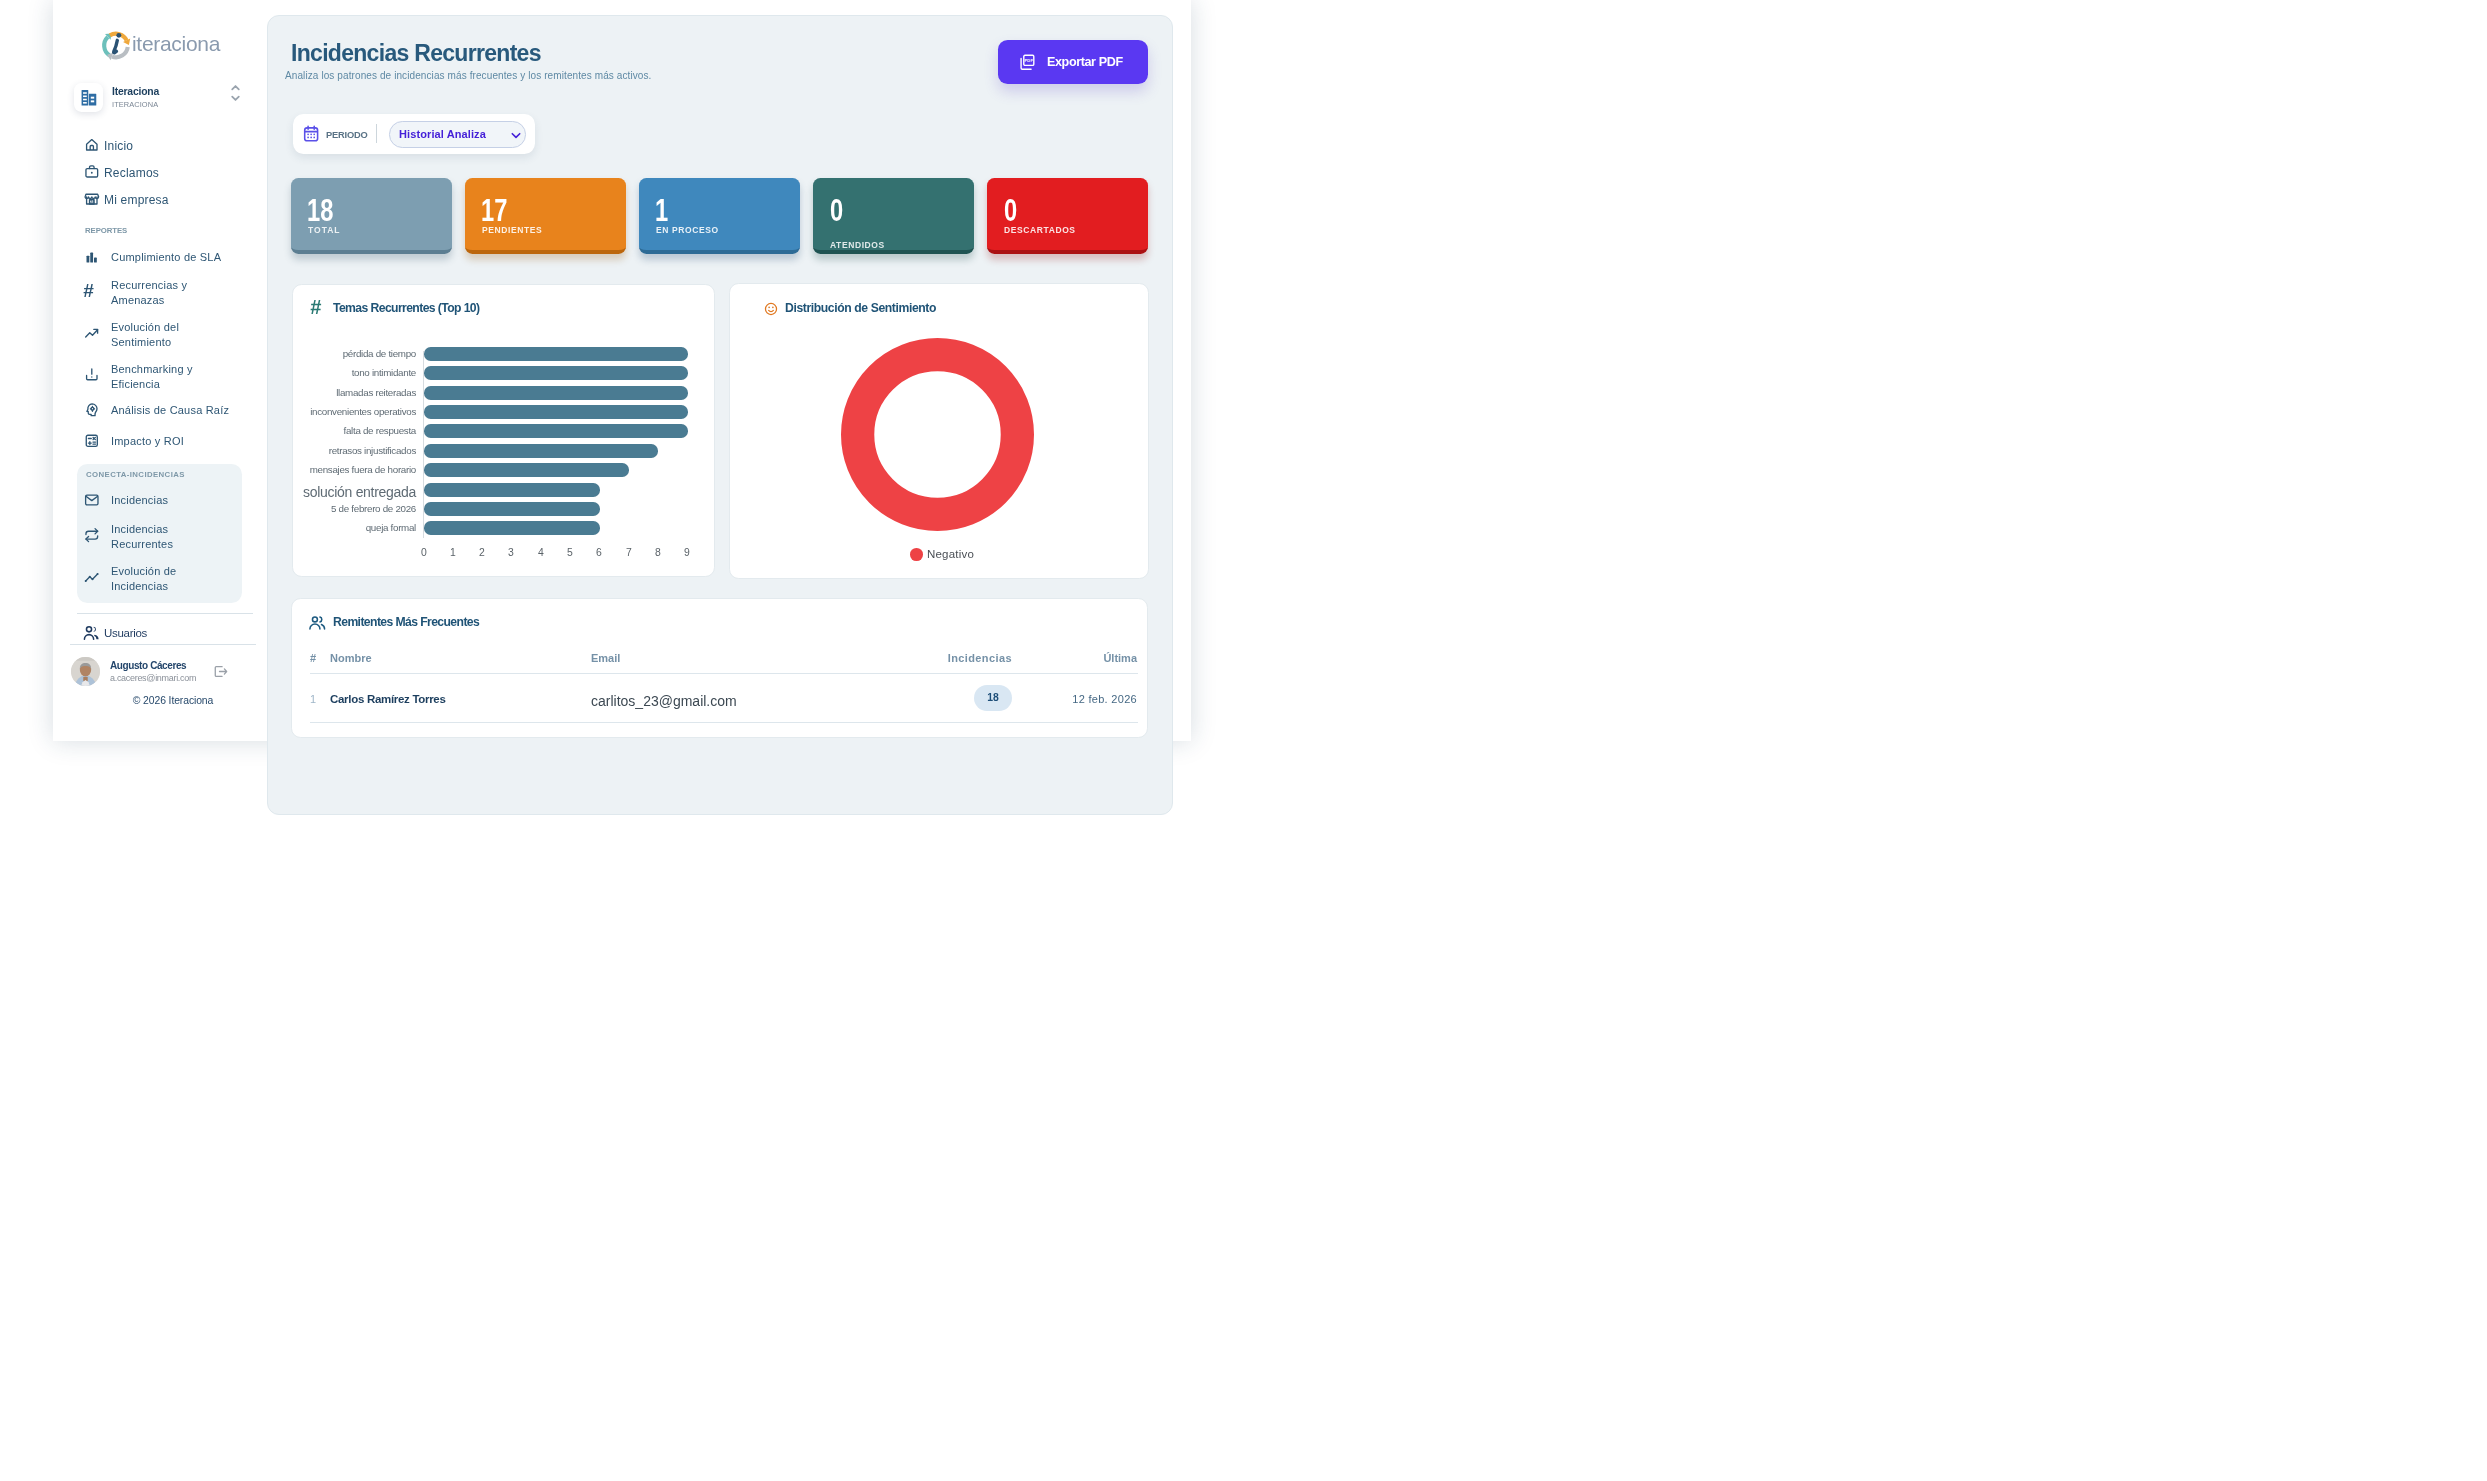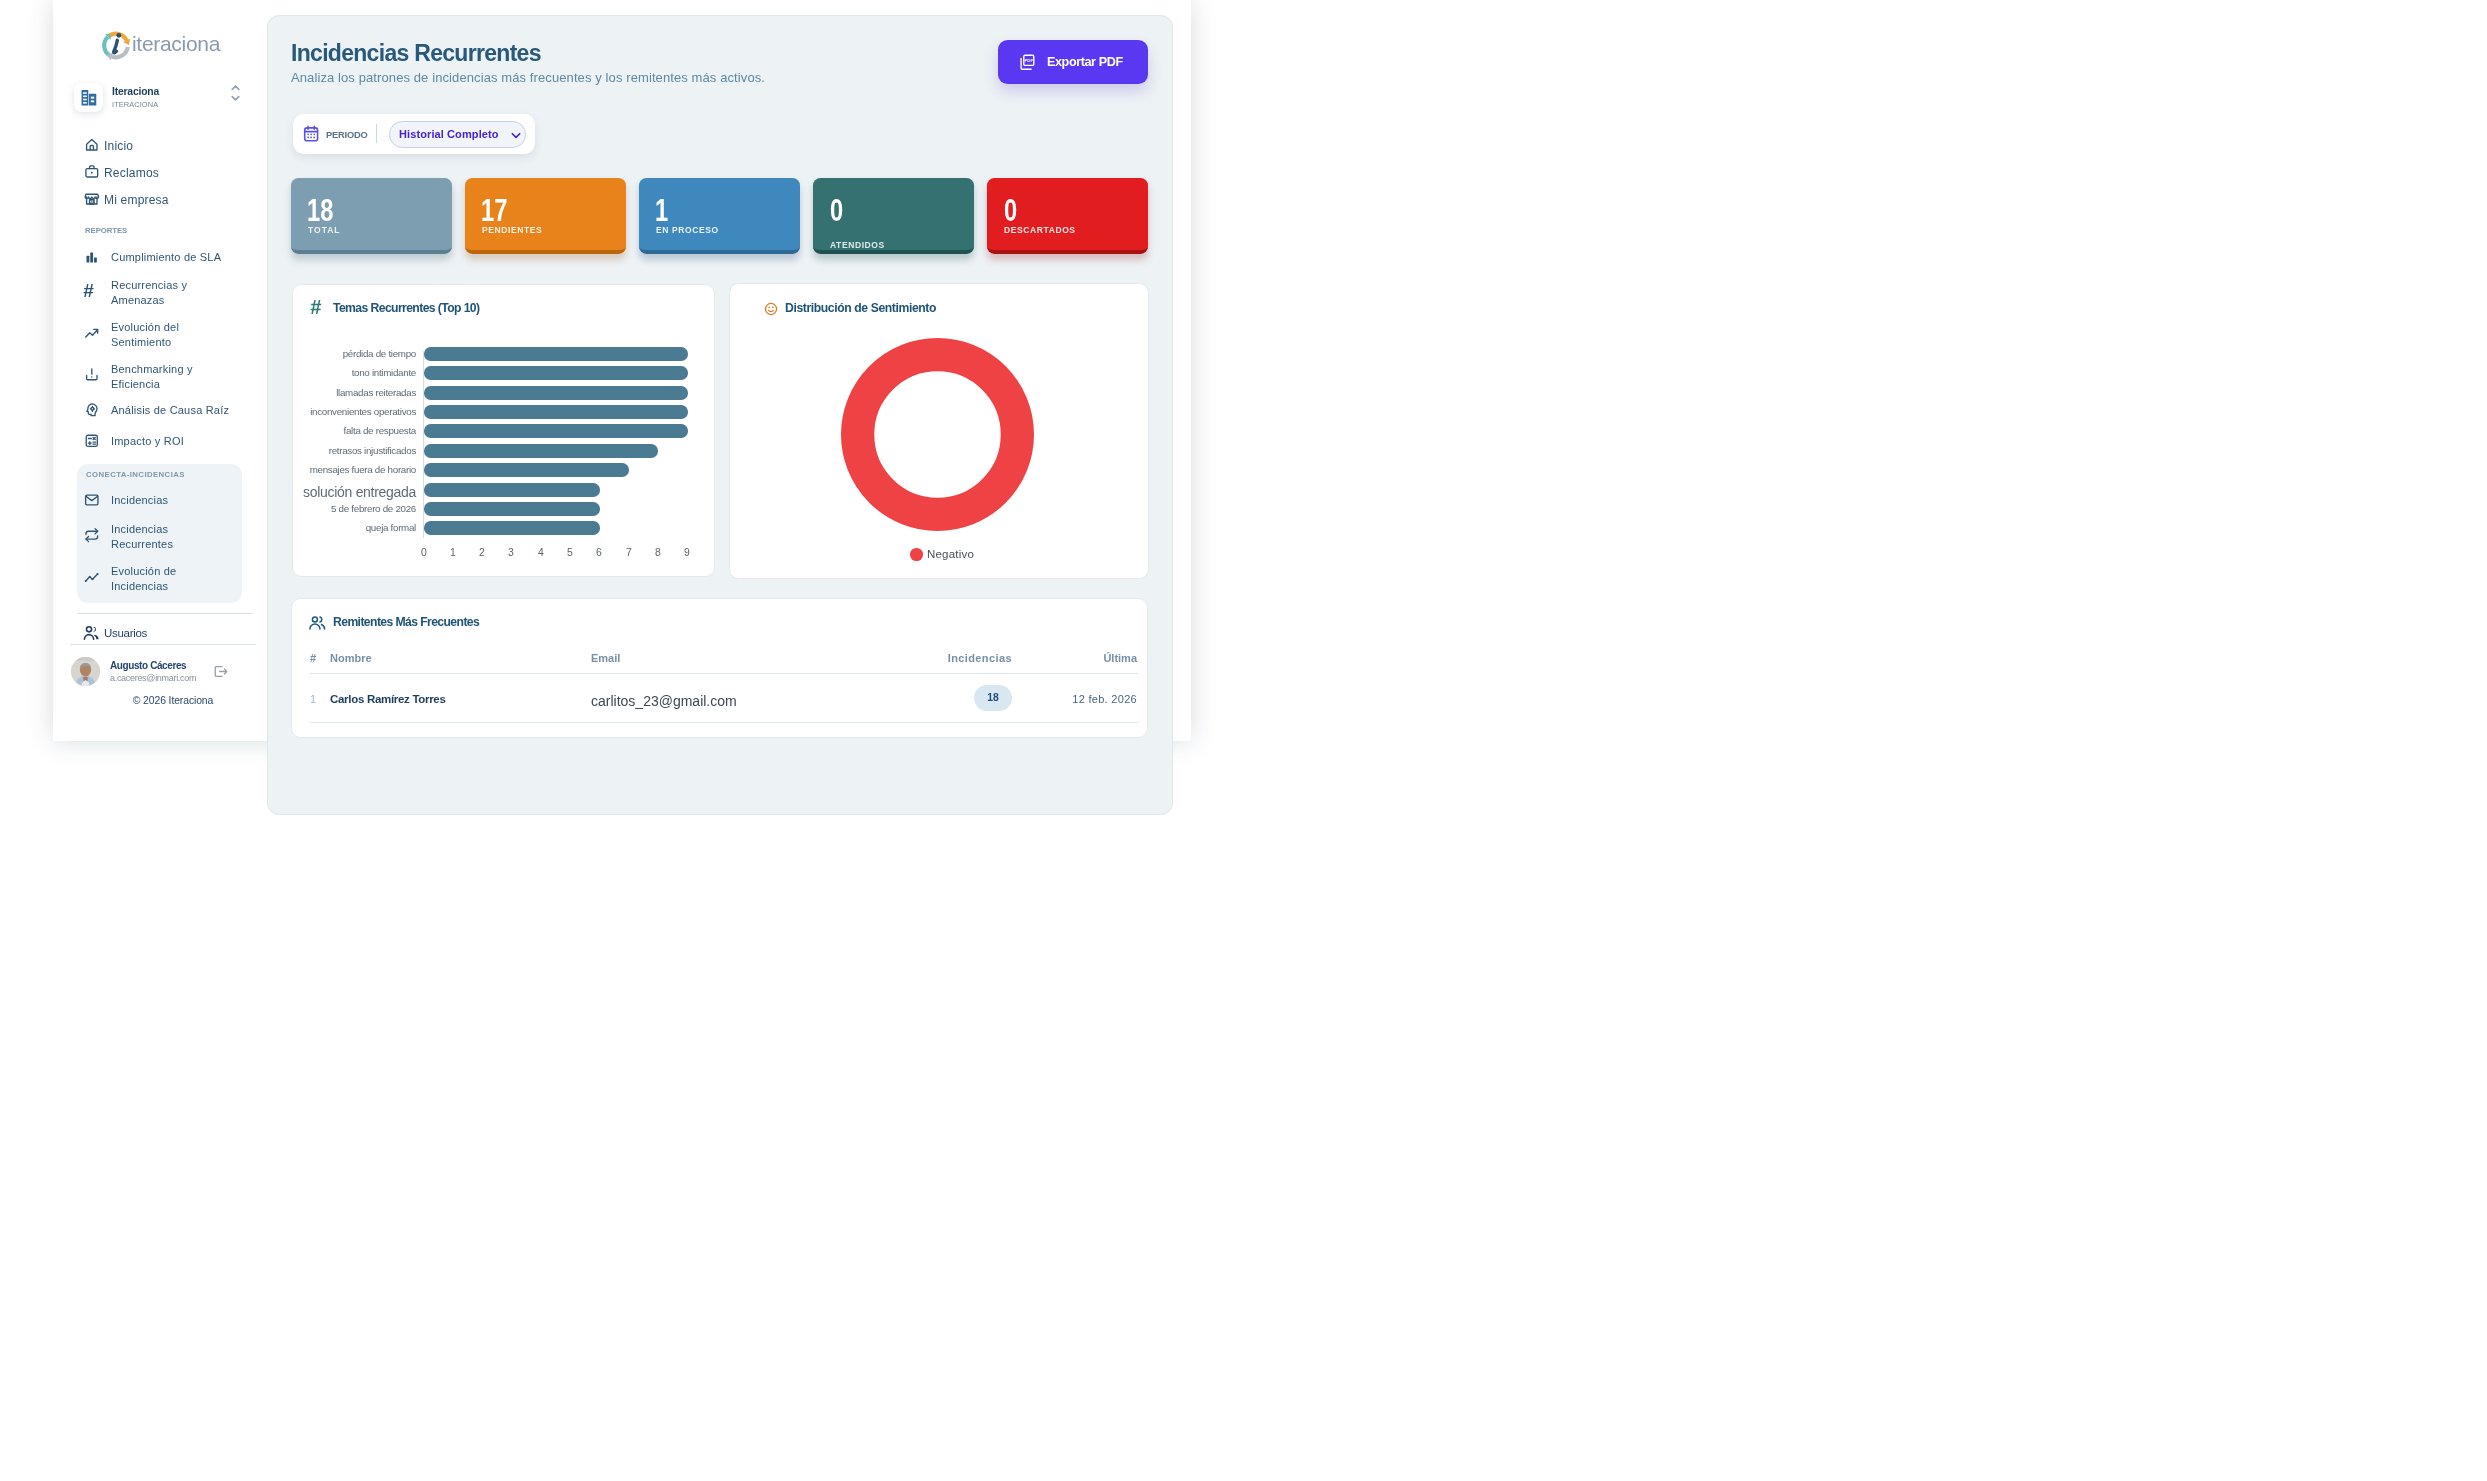--- a/index.html
+++ b/index.html
@@ -171,21 +171,21 @@
       <path d="M14 3.5 H5 a1.5 1.5 0 0 0 -1.5 1.5 v12 a1.5 1.5 0 0 0 1.5 1.5 h9"></path>
       <path d="M10 11 H21 M17.5 7 L21 11 L17.5 15"></path>
     </g>
   </svg>
 
     <div class="abs" style="left:53px;top:695px;width:240px;text-align:center;font-size:10.4px;letter-spacing:-0.1px;color:#27496b;">© 2026 Iteraciona</div>
 
   <div id="panel"></div>
 
   <div class="abs" style="left:291px;top:40px;font-size:23px;font-weight:bold;color:#28597c;letter-spacing:-0.7px;">Incidencias Recurrentes</div>
-  <div class="abs" style="left:291px;top:70px;font-size:13px;letter-spacing:0.1px;color:#5e89a4;">Analiza los patrones de incidencias más frecuentes y los remitentes más activos.</div>
+  <div class="abs" style="left:285px;top:70px;font-size:10px;letter-spacing:0.1px;color:#5e89a4;">Analiza los patrones de incidencias más frecuentes y los remitentes más activos.</div>
 
   <div class="abs" style="left:998px;top:40px;width:150px;height:44px;background:#5a38f2;border-radius:9.6px;box-shadow:0 7.4px 13.3px rgba(90,70,200,0.22);"></div>
   <svg class="abs" style="left:1018px;top:53px;" width="18.5" height="18.5" viewBox="0 0 24 24">
     <g fill="none" stroke="#ffffff" stroke-width="1.8" stroke-linecap="round" stroke-linejoin="round">
       <rect x="7.5" y="3" width="13" height="13" rx="1.5"></rect>
       <path d="M4 7 V19.5 a1.5 1.5 0 0 0 1.5 1.5 H17"></path>
       <text x="14" y="12.3" font-size="5.6" stroke="none" fill="#fff" font-weight="bold" text-anchor="middle" font-family="Liberation Sans">PDF</text>
     </g>
   </svg>
   <div class="abs" style="left:1047px;top:55px;font-size:12.6px;font-weight:bold;letter-spacing:-0.4px;color:#fff;">Exportar PDF</div>
@@ -201,21 +201,21 @@
       <circle cx="12" cy="13.5" r="1.25"></circle>
       <circle cx="16.5" cy="13.5" r="1.25"></circle>
       <circle cx="7.5" cy="18" r="1.25"></circle>
       <circle cx="12" cy="18" r="1.25"></circle>
       <circle cx="16.5" cy="18" r="1.25"></circle>
     </g>
   </svg>
   <div class="abs" style="left:326px;top:130px;font-size:9.3px;font-weight:bold;letter-spacing:-0.2px;color:#5a7386;">PERIODO</div>
   <div class="abs" style="left:376px;top:124px;width:0.7px;height:19px;background:#cdd6dc;"></div>
   <div class="abs" style="left:389px;top:121px;width:137px;height:27px;background:#f1f5f9;border:1.1px solid #c5d0e6;border-radius:13.3px;"></div>
-  <div class="abs" style="left:399px;top:128px;font-size:11px;font-weight:bold;color:#4520d8;letter-spacing:0.1px;">Historial Completo</div>
+  <div class="abs" style="left:399px;top:128px;font-size:11px;font-weight:bold;color:#4520d8;letter-spacing:0.1px;">Historial Analiza</div>
   <svg class="abs" style="left:510px;top:130px;" width="12" height="10.4" viewBox="0 0 16 14">
     <path d="M3 5 L8 10 L13 5" fill="none" stroke="#4520d8" stroke-width="2.2" stroke-linecap="round" stroke-linejoin="round"></path>
   </svg>
 
   <div class="abs" style="left:291px;top:178px;width:161px;height:76px;background:#7d9eb1;border-radius:7.4px;border-bottom:4.4px solid #5c7e92;box-shadow:0 5.2px 7.4px rgba(60,90,110,0.25);"></div>
   <div class="abs" style="left:307px;top:192px;font-size:32px;font-weight:bold;color:#fff;transform:scaleX(0.74);transform-origin:left top;">18</div>
   <div class="abs" style="left:308px;top:225px;font-size:8.5px;font-weight:bold;letter-spacing:1px;color:rgba(255,255,255,0.85);">TOTAL</div>
 
   <div class="abs" style="left:465px;top:178px;width:161px;height:76px;background:#e8831c;border-radius:7.4px;border-bottom:4.4px solid #bc660c;box-shadow:0 5.2px 7.4px rgba(150,90,20,0.25);"></div>
   <div class="abs" style="left:481px;top:192px;font-size:32px;font-weight:bold;color:#fff;transform:scaleX(0.74);transform-origin:left top;">17</div>

